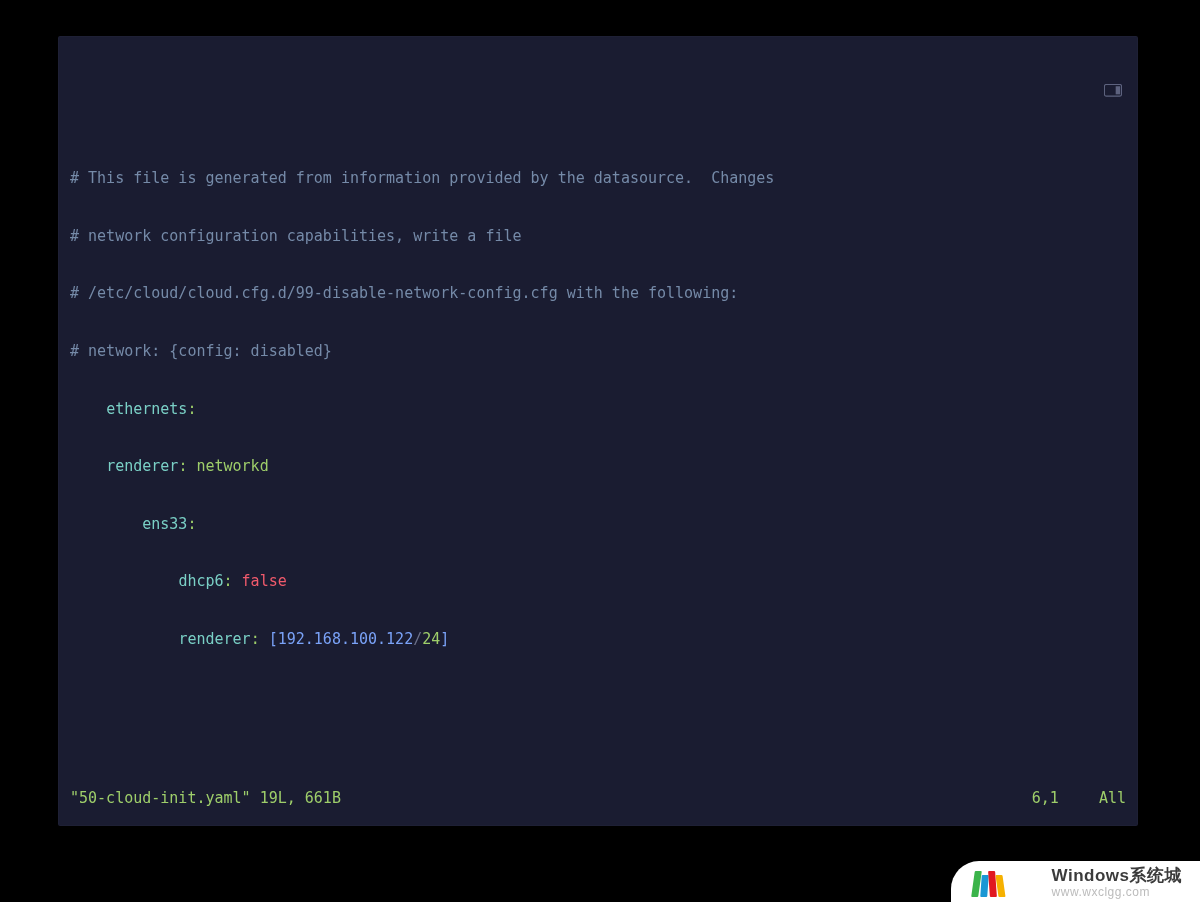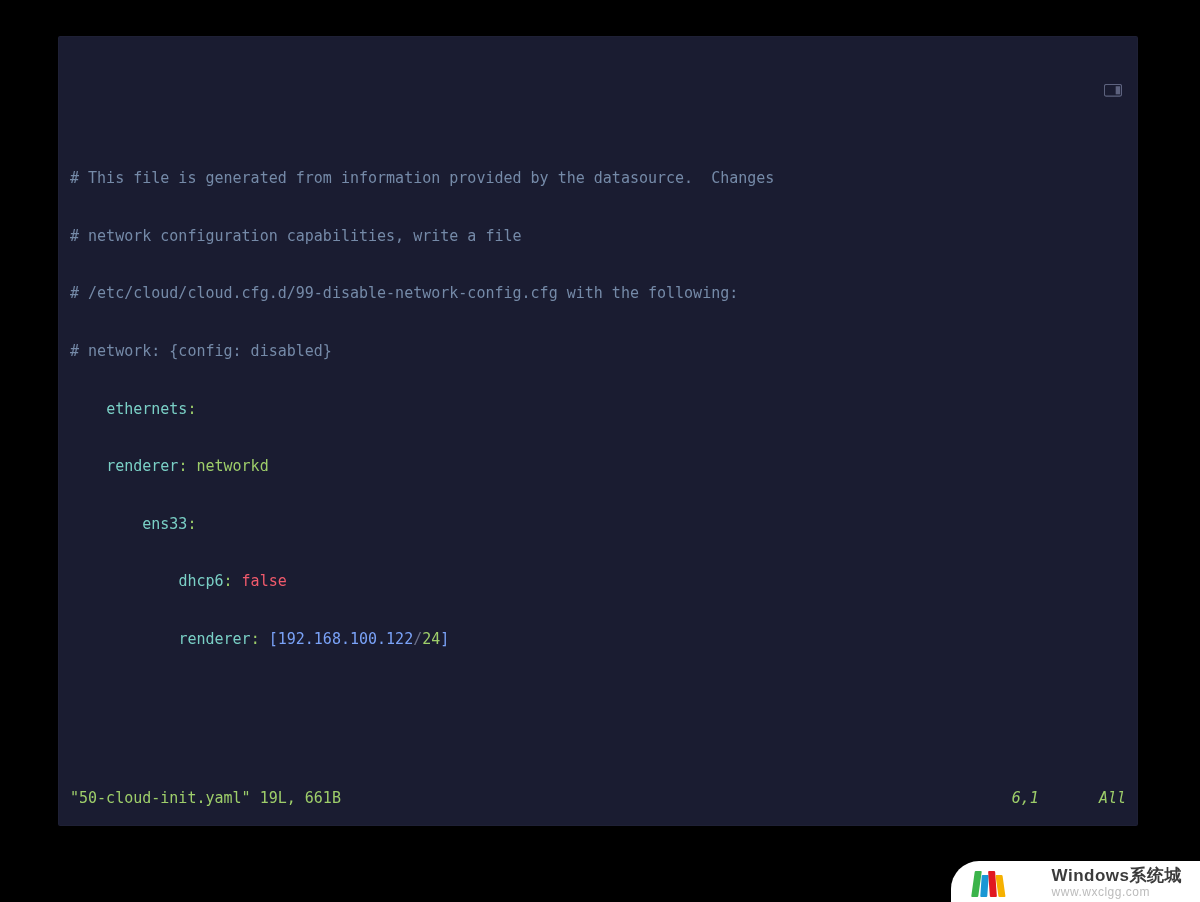--- a/index.html
+++ b/index.html
@@ -46,21 +46,21 @@
     right: 12px;
     bottom: 18px;
     height: 19.2px;
     display: flex;
     justify-content: space-between;
     align-items: center;
     font-size: 15px;
     color: #9ece6a;
   }
   .status .left  { flex: 0 0 auto; }
-  .status .right { flex: 0 0 auto; display: flex; gap: 60px; color: #9ece6a; font-style: italic; }
+  .status .right { flex: 0 0 auto; display: flex; gap: 40px; color: #9ece6a; }
   .topright-icon {
     position: absolute;
     top: 10px;
     right: 16px;
     width: 18px;
     height: 14px;
     opacity: 0.6;
   }
   .topright-icon svg { display:block; }
 

